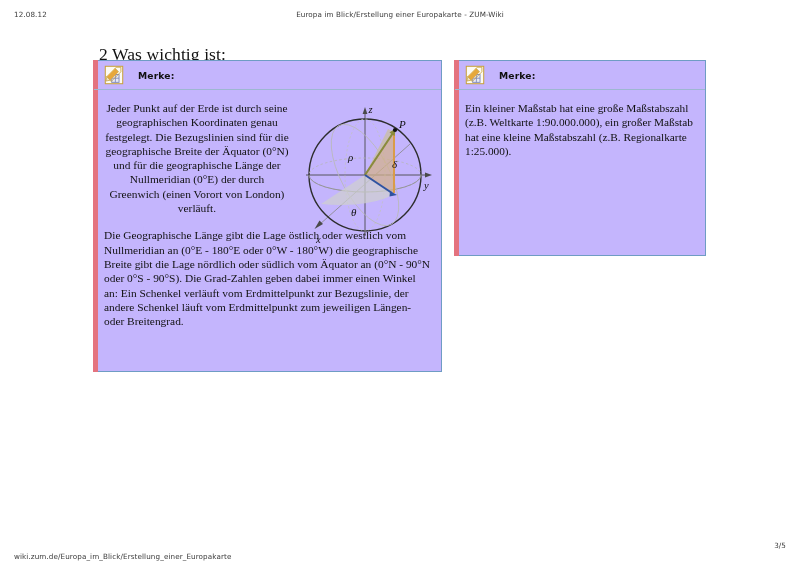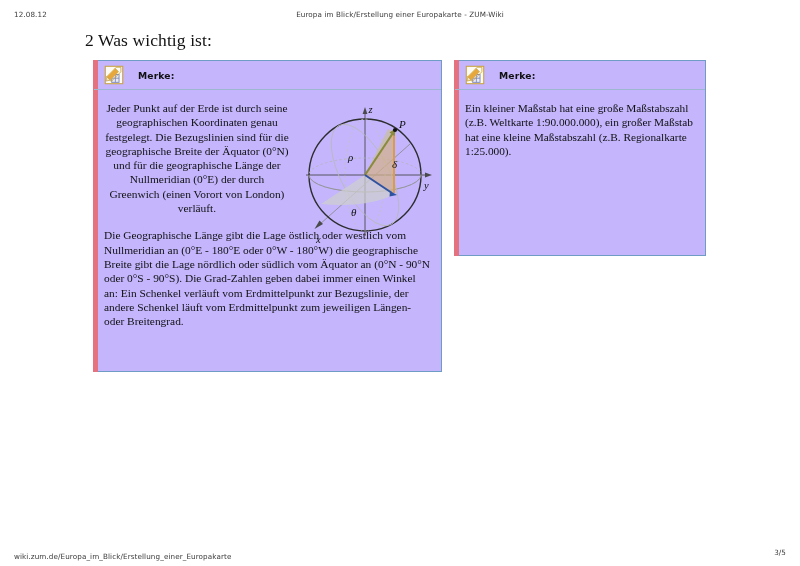--- a/index.html
+++ b/index.html
@@ -55,34 +55,34 @@
     letter-spacing: .1px;
   }
   .print-footer .pf-left {
     position: absolute;
     left: 14px;
     top: 16px;
   }
   .print-footer .pf-right {
     position: absolute;
     right: 14px;
-    top: 12px;
+    top: 5px;
   }
 
   
   .page-title {
     position: absolute;
     left: 82px;
     top: 27px;
     font-family: "Liberation Serif", serif;
     font-size: 17.5px;
     font-weight: normal;
     color: #121212;
     letter-spacing: .1px;
-    margin: 3px;
+    margin: 17px;
   }
 
   
   .merke-box {
     position: absolute;
     box-sizing: border-box;
     background: #c4b5fd;
     border: 1px solid #6f9cc4;
     border-left: none;
   }

